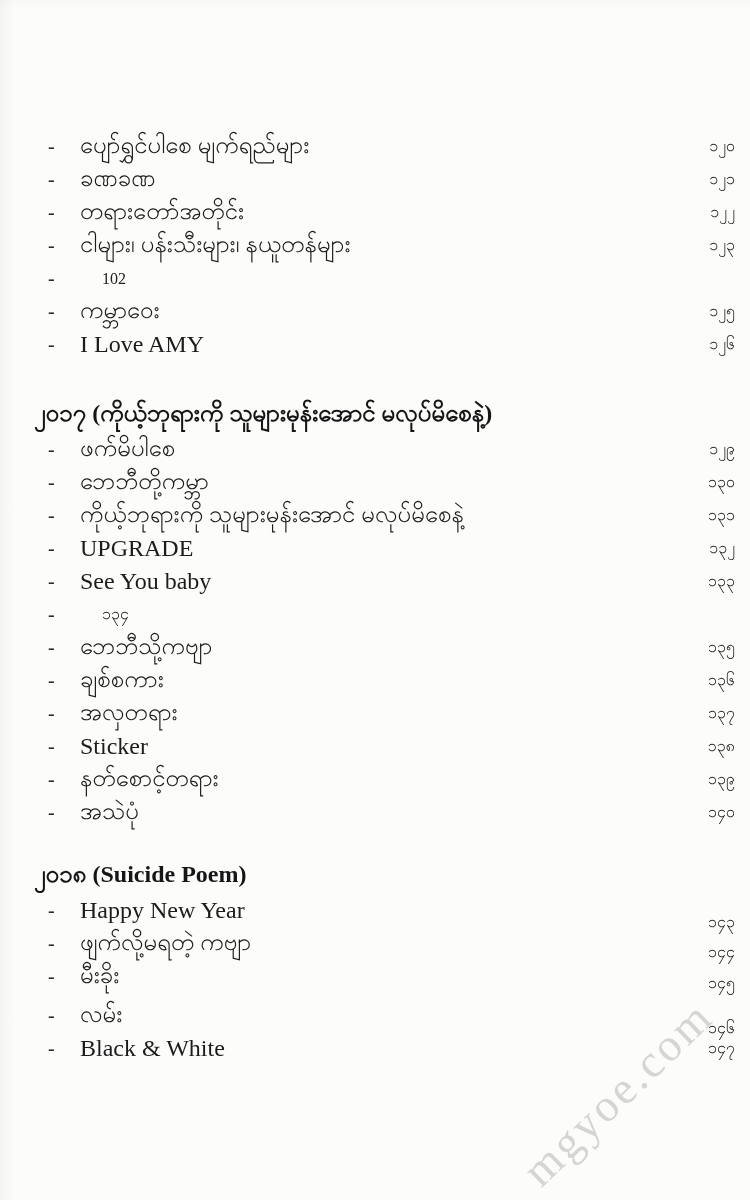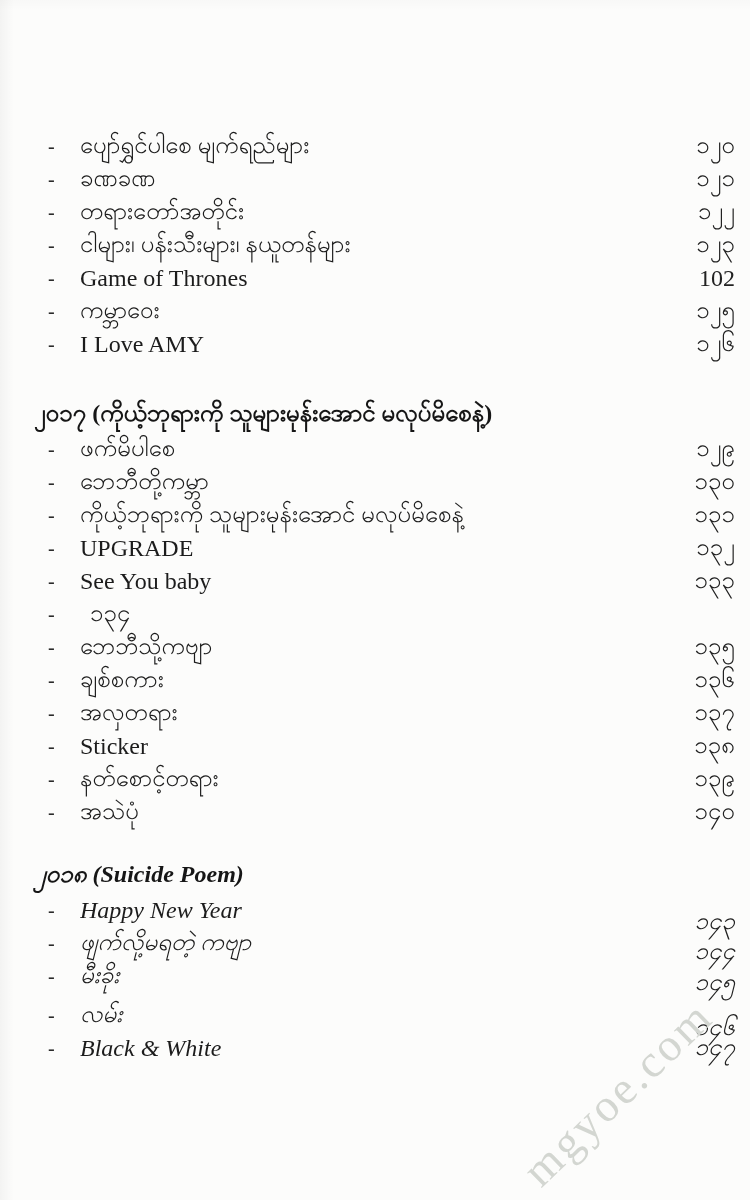--- a/index.html
+++ b/index.html
@@ -44,21 +44,21 @@
   .section-heading {
     margin: 0 0 5px 34px;
     height: 30px;
     line-height: 30px;
     font-size: 24px;
     font-weight: bold;
     color: #161616;
     white-space: nowrap;
   }
   .section-1 { margin-top: 37px; }
-  .section-2 { margin-top: 30px; font-style: italic; }
+  .section-2 { margin-top: 30px; }
   .row {
     display: flex;
     align-items: center;
     height: 33px;
     padding: 0 15px 0 48px;
     box-sizing: border-box;
   }
   .dash {
     width: 32px;
     flex: 0 0 32px;
@@ -66,23 +66,23 @@
     color: #2a2a2a;
   }
   .title {
     flex: 1 1 auto;
     font-size: 24px;
     white-space: nowrap;
     overflow: hidden;
   }
   .pagenum {
     flex: 0 0 auto;
-    font-size: 24px;
+    font-size: 16px;
     color: #222;
-    margin-left: 10px;
+    margin-left: 22px;
     text-align: right;
   }
   
   .section-2 .row:nth-of-type(1) .pagenum { transform: translateY(3px); }
   .section-2 .row:nth-of-type(2) .pagenum { transform: translateY(12px); }
   .section-2 .row:nth-of-type(3) .pagenum { transform: translateY(9px); }
   .section-2 .row:nth-of-type(4) .pagenum { transform: translateY(7px); }
   .section-2 .row:nth-of-type(5) .pagenum { transform: translateY(13px); }
   .section-2 .row:nth-of-type(5) { margin-top: 6px; }
 </style>
@@ -107,21 +107,20 @@
           <span class="title">တရားတော်အတိုင်း</span>
           <span class="pagenum">၁၂၂</span>
         </div>
         <div class="row">
           <span class="dash">-</span>
           <span class="title">ငါများ၊ ပန်းသီးများ၊ နယူတန်များ</span>
           <span class="pagenum">၁၂၃</span>
         </div>
         <div class="row">
           <span class="dash">-</span>
-          <span class="title">Game of Thrones</span>
           <span class="pagenum">102</span>
         </div>
         <div class="row">
           <span class="dash">-</span>
           <span class="title">ကမ္ဘာဝေး</span>
           <span class="pagenum">၁၂၅</span>
         </div>
         <div class="row">
           <span class="dash">-</span>
           <span class="title">I Love AMY</span>

